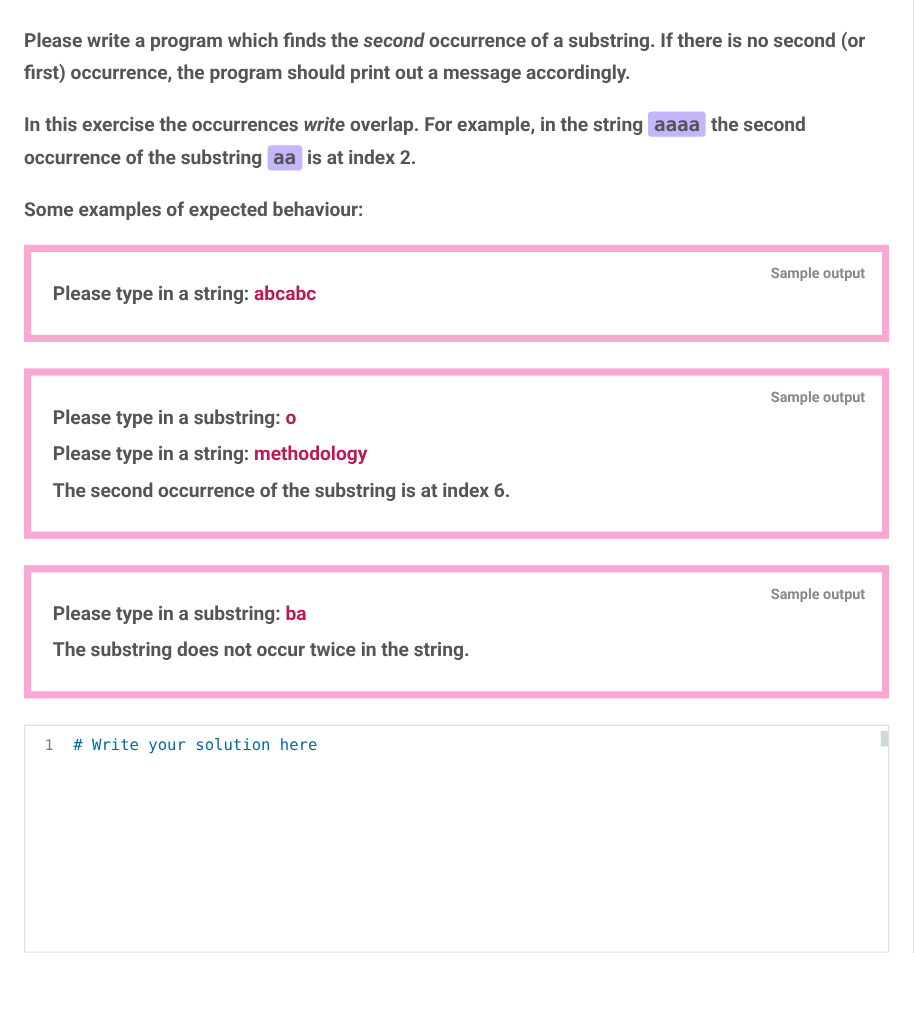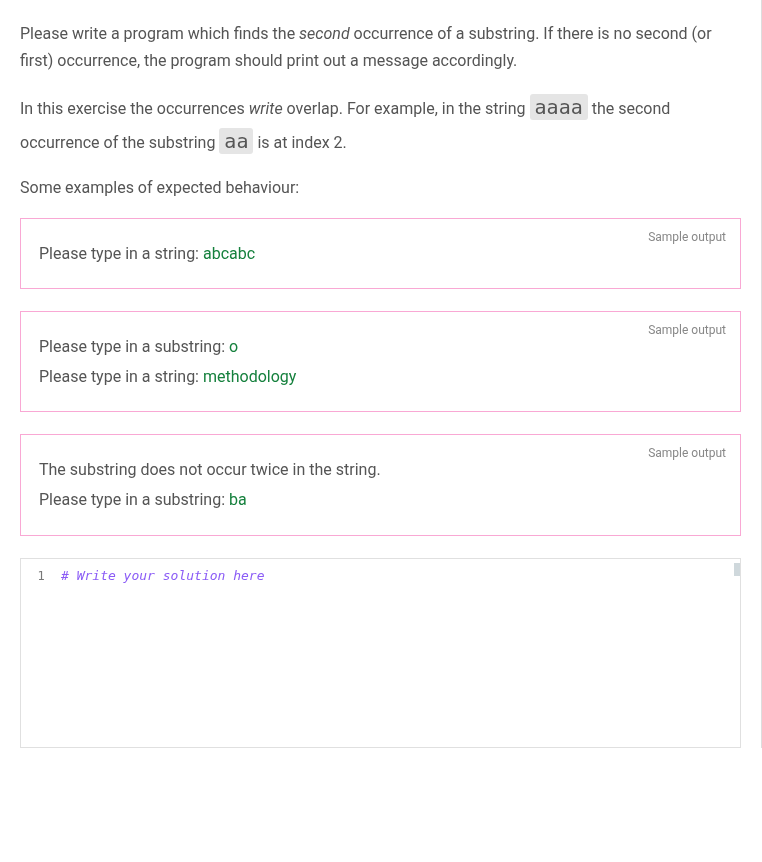--- a/index.html
+++ b/index.html
@@ -10,53 +10,54 @@
     background: #fff;
     width: 762px;
     padding: 20px 20px 0 20px;
     font-size: 16px;
     line-height: 1.7;
     border-right: 1px solid #ddd;
   }
   .content p {
     margin: 0 0 16px 0;
     color: #555;
-    font-weight: 400;
+    font-weight: 700;
   }
   .content em {
     font-style: italic;
   }
   .content code.inline {
-    background: #e5e5e5;
+    background: #c4b5fd;
     padding: 1px 5px;
     border-radius: 3px;
     font-family: "Consolas", "Monaco", monospace;
-    font-size: 20px;
+    font-size: 16px;
     color: #555;
   }
   .sample-box {
-    border: 1px solid #f9a8d4;
+    border: 6px solid #f9a8d4;
     padding: 18px 18px 18px 18px;
     margin-bottom: 22px;
     position: relative;
     font-size: 16px;
+    font-weight: bold;
   }
   .sample-label {
     position: absolute;
     top: 8px;
     right: 14px;
     font-size: 12px;
     color: #888;
   }
   .sample-line {
     margin: 3px 0;
     color: #555;
   }
   .sample-line .user-input {
-    color: #15803d;
+    color: #be185d;
   }
   .editor {
     border: 1px solid #e0e0e0;
     margin-top: 10px;
     font-family: "Consolas", "Monaco", monospace;
     font-size: 13px;
     min-height: 190px;
     padding: 6px 0;
     position: relative;
   }
@@ -66,22 +67,21 @@
   }
   .gutter {
     width: 40px;
     text-align: center;
     color: #777;
     flex-shrink: 0;
     font-size: 12px;
   }
   .codeline {
     flex: 1;
-    color: #8b5cf6;
-    font-style: italic;
+    color: #0369a1;
   }
   .editor-caret {
     position: absolute;
     right: 0;
     top: 4px;
     width: 6px;
     height: 13px;
     background: #cfd8dc;
   }
 </style>
@@ -102,26 +102,27 @@
 
   <div class="sample-box">
     <div class="sample-label">Sample output</div>
     <div class="sample-line"><span>Please type in a string: </span><span class="user-input">abcabc</span></div>
   </div>
 
   <div class="sample-box">
     <div class="sample-label">Sample output</div>
     <div class="sample-line"><span>Please type in a substring: </span><span class="user-input">o</span></div>
     <div class="sample-line"><span>Please type in a string: </span><span class="user-input">methodology</span></div>
+    <div class="sample-line"><span>The second occurrence of the substring is at index 6.</span><span class="user-input"></span></div>
   </div>
 
   <div class="sample-box">
     <div class="sample-label">Sample output</div>
+    <div class="sample-line"><span>Please type in a substring: </span><span class="user-input">ba</span></div>
     <div class="sample-line"><span>The substring does not occur twice in the string.</span><span class="user-input"></span></div>
-    <div class="sample-line"><span>Please type in a substring: </span><span class="user-input">ba</span></div>
   </div>
 
 </div>
 
 <div class="editor">
   <div class="editor-row">
     <div class="gutter">1</div>
     <div class="codeline"># Write your solution here</div>
   </div>
   <div class="editor-caret"></div>

